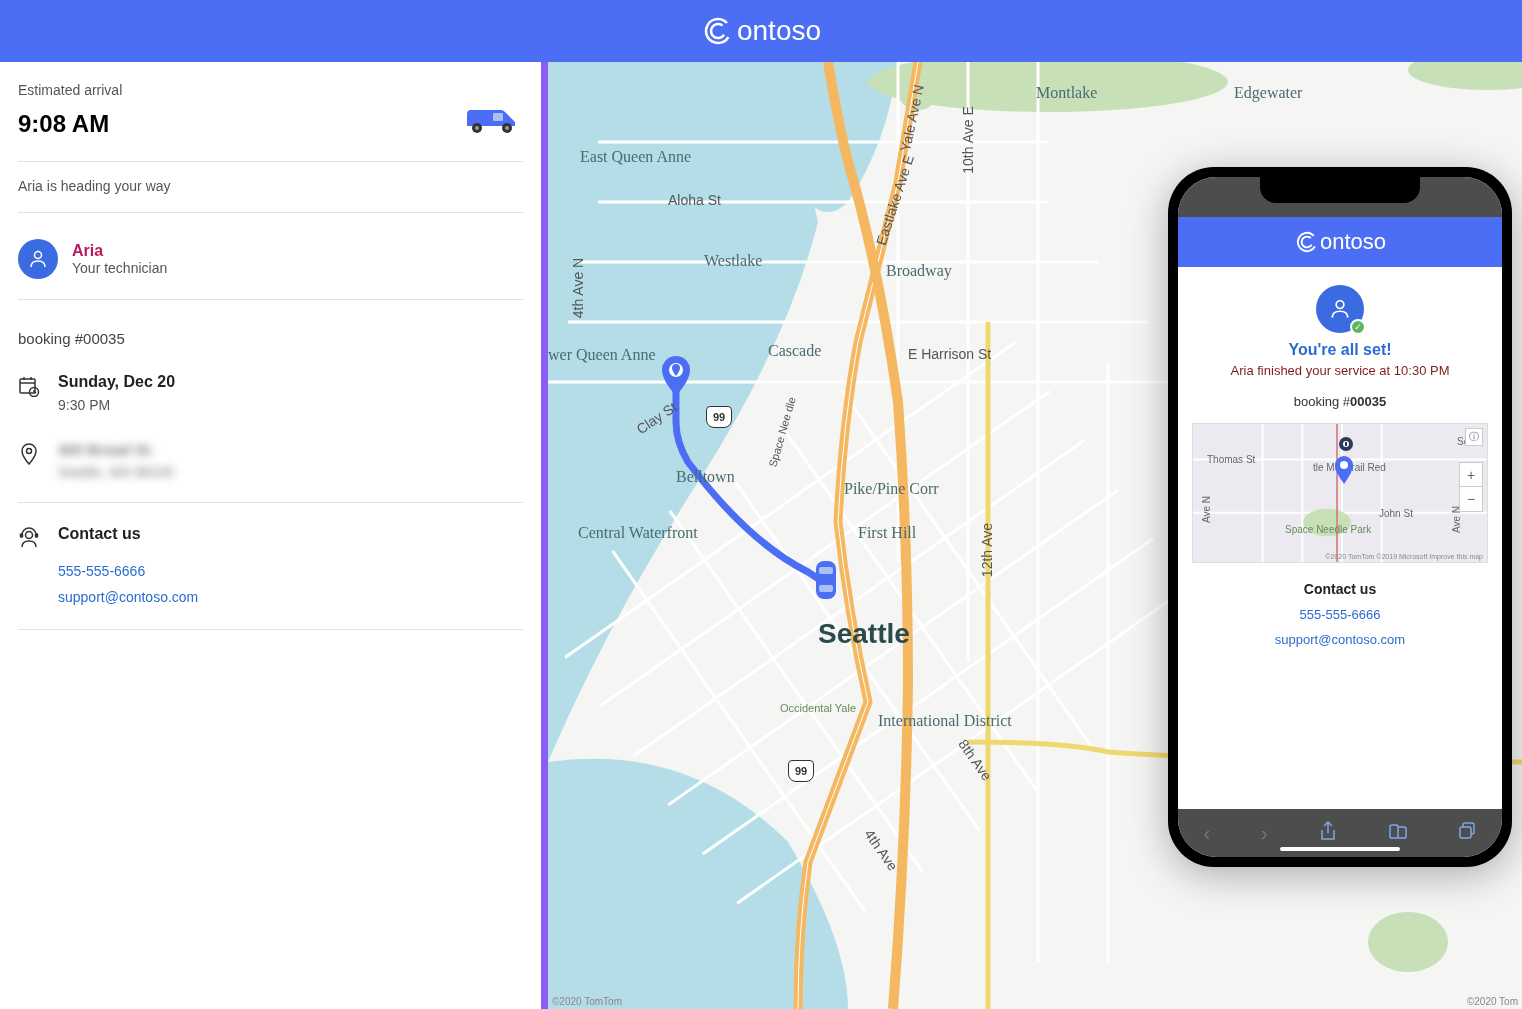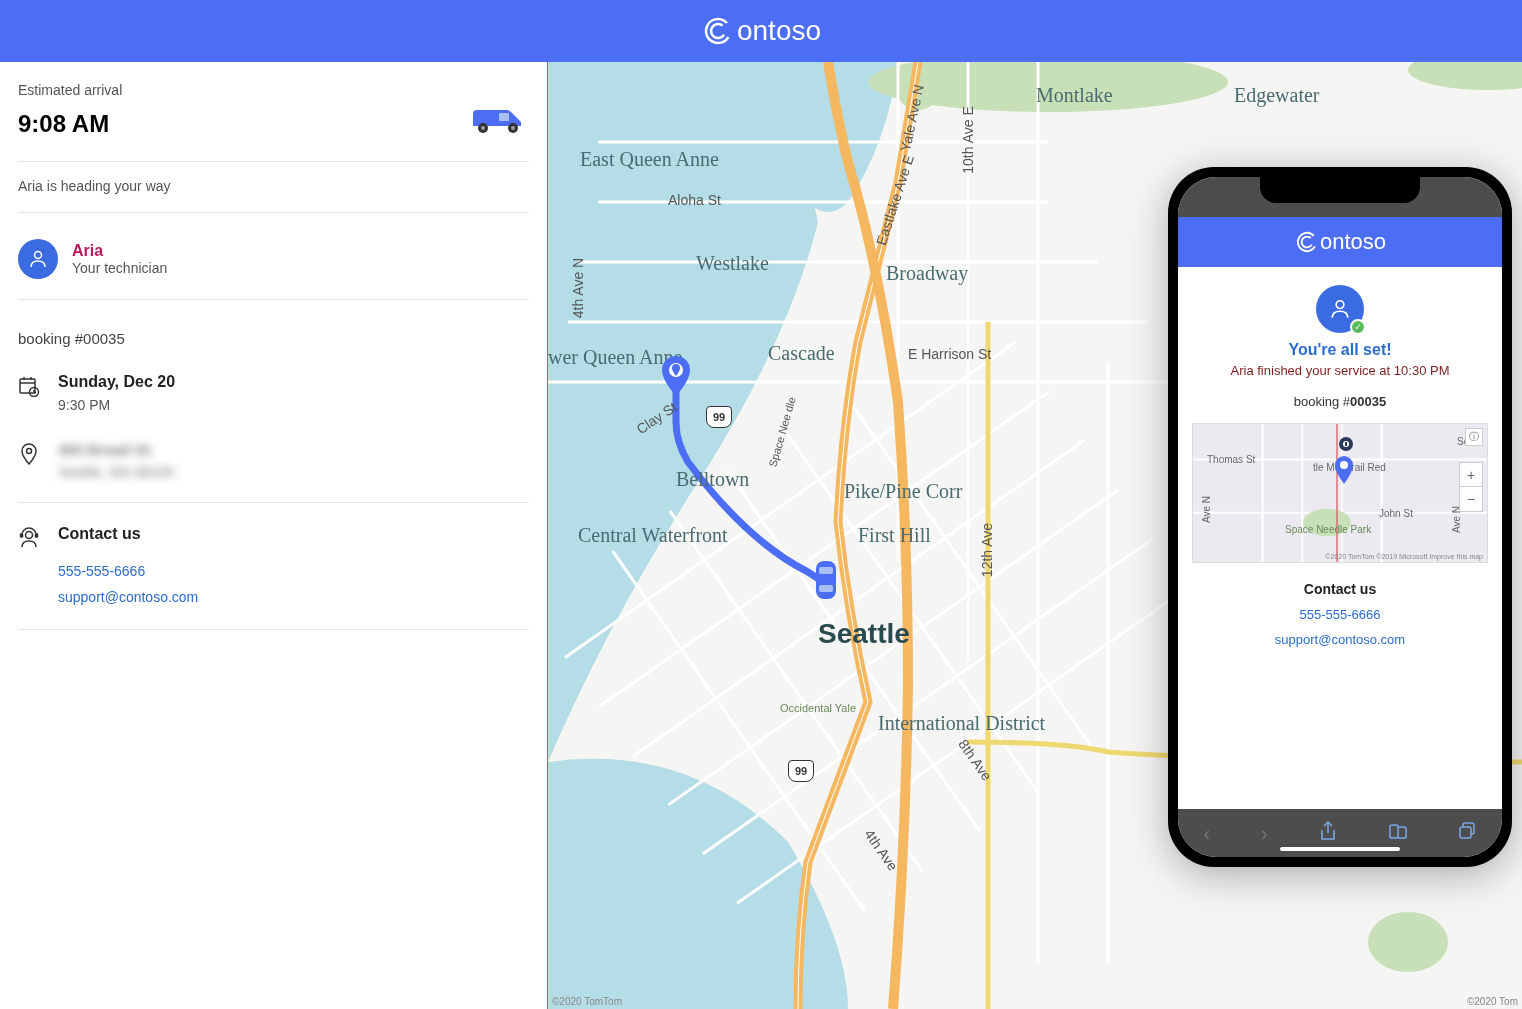--- a/index.html
+++ b/index.html
@@ -5,21 +5,21 @@
   * { box-sizing: border-box; margin: 0; padding: 0; font-family: 'Segoe UI', Arial, sans-serif; }
   body { width: 1522px; height: 1009px; overflow: hidden; position: relative; background: #fff; }
 
   
   .header { height: 62px; background: #4c6ef5; display: flex; align-items: center; justify-content: center; }
   .logo { color: #fff; font-size: 28px; font-weight: 500; display: flex; align-items: center; gap: 2px; }
   .logo-c { display: inline-block; }
 
   
   .main { display: flex; height: calc(100% - 62px); }
-  .left-panel { width: 548px; padding: 20px 18px 0 18px; background: #fff; border-right: 1px solid #8b5cf6; }
+  .left-panel { width: 548px; padding: 20px 18px 0 18px; background: #fff; border-right: 7px solid #8b5cf6; }
   .map-area { flex: 1; position: relative; background: #e8f0eb; overflow: hidden; }
 
   
   .section { padding: 0 0 18px 0; }
   .divider { border-top: 1px solid #e2e2e2; margin: 0 0 16px 0; }
 
   .est-label { font-size: 14px; color: #555; margin-bottom: 6px; }
   .est-row { display: flex; justify-content: space-between; align-items: center; }
   .est-time { font-size: 24px; font-weight: 700; color: #000; }
   .van-icon { font-size: 28px; }
@@ -40,21 +40,21 @@
   .blur { filter: blur(4px); color: #777; }
   .addr-line1 { font-size: 15px; font-weight: 700; }
   .addr-line2 { font-size: 14px; margin-top: 6px; }
 
   .contact-title { font-size: 16px; font-weight: 700; color: #222; }
   .link { color: #2b6cd1; font-size: 14px; margin-top: 10px; margin-left: 40px; display: block; cursor: pointer; }
   .contact-block { padding-bottom: 24px; }
 
   
   .map-svg { position: absolute; inset: 0; width: 100%; height: 100%; }
-  .map-label { position: absolute; font-size: 20px; color: #4a6b6f; font-family: Georgia, serif; }
+  .map-label { position: absolute; font-size: 16px; color: #4a6b6f; font-family: Georgia, serif; }
   .map-label.big { font-size: 28px; font-weight: 700; color: #2a4a4e; font-family: Arial, sans-serif; }
   .map-label.dark { color: #555; font-size: 14px; font-family: Arial, sans-serif; }
   .map-attr { position: absolute; bottom: 2px; font-size: 10px; color: #888; }
 
   .pin-origin { position: absolute; width: 32px; height: 32px; }
   .car-dest { position: absolute; width: 32px; height: 46px; }
 
   
   .phone { position: absolute; right: 10px; top: 105px; width: 344px; height: 700px; background: #000; border-radius: 46px; padding: 10px; box-shadow: 0 8px 40px rgba(0,0,0,0.3); }
   .phone-inner { width: 100%; height: 100%; background: #fff; border-radius: 38px; overflow: hidden; position: relative; }
@@ -234,21 +234,21 @@
 
       <path d="M440 260 L440 947" stroke="#f0d870" stroke-width="5"></path>
       <path d="M420 680 Q520 680 560 690 Q700 700 974 700" stroke="#f0d870" stroke-width="5" fill="none"></path>
 
       <path d="M128 330 L128 360 Q128 380 140 400 Q200 480 260 510 Q276 520 278 525" fill="none" stroke="#4c6ef5" stroke-width="7" stroke-linecap="round"></path>
     </svg>
 
     <div class="map-label" style="top:22px;left:488px">Montlake</div>
     <div class="map-label" style="top:22px;left:686px">Edgewater</div>
     <div class="map-label" style="top:86px;left:32px">East Queen Anne</div>
-    <div class="map-label" style="top:190px;left:148px">Westlake</div>
+    <div class="map-label" style="top:190px;left:156px">Westlake</div>
     <div class="map-label" style="top:200px;left:338px">Broadway</div>
     <div class="map-label" style="top:284px;left:0">wer Queen Anne</div>
     <div class="map-label" style="top:280px;left:220px">Cascade</div>
     <div class="map-label" style="top:406px;left:128px">Belltown</div>
     <div class="map-label" style="top:462px;left:30px">Central Waterfront</div>
     <div class="map-label" style="top:418px;left:296px">Pike/Pine Corr</div>
     <div class="map-label" style="top:462px;left:310px">First Hill</div>
     <div class="map-label big" style="top:556px;left:270px">Seattle</div>
     <div class="map-label" style="top:650px;left:330px;white-space:pre-line">International District</div>
     <div class="map-label dark" style="top:284px;left:360px">E Harrison St</div>

